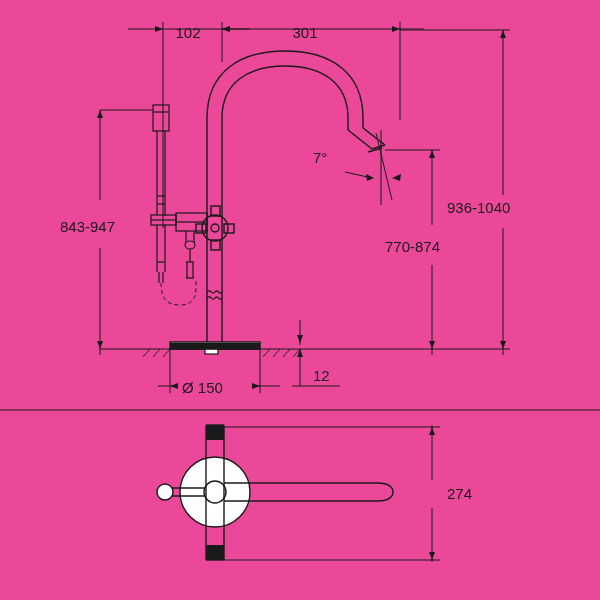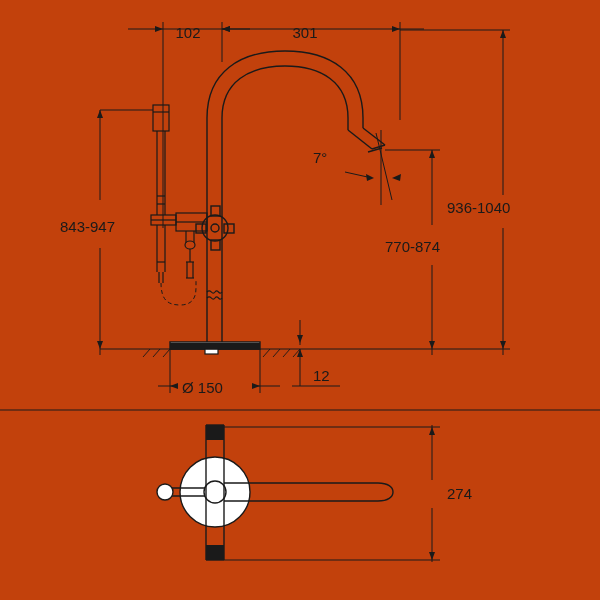--- a/index.html
+++ b/index.html
@@ -7,21 +7,21 @@
     padding: 0;
     background: #ffffff;
   }
   body {
     font-family: "Liberation Sans", sans-serif;
   }
   #sheet {
     position: relative;
     width: 600px;
     height: 600px;
-    background: #c2410c;
+    background: #ec4899;
     overflow: hidden;
   }
   #sheet svg {
     position: absolute;
     left: 0;
     top: 0;
   }
   .dim-text {
     font-family: "Liberation Sans", sans-serif;
     font-size: 15px;

